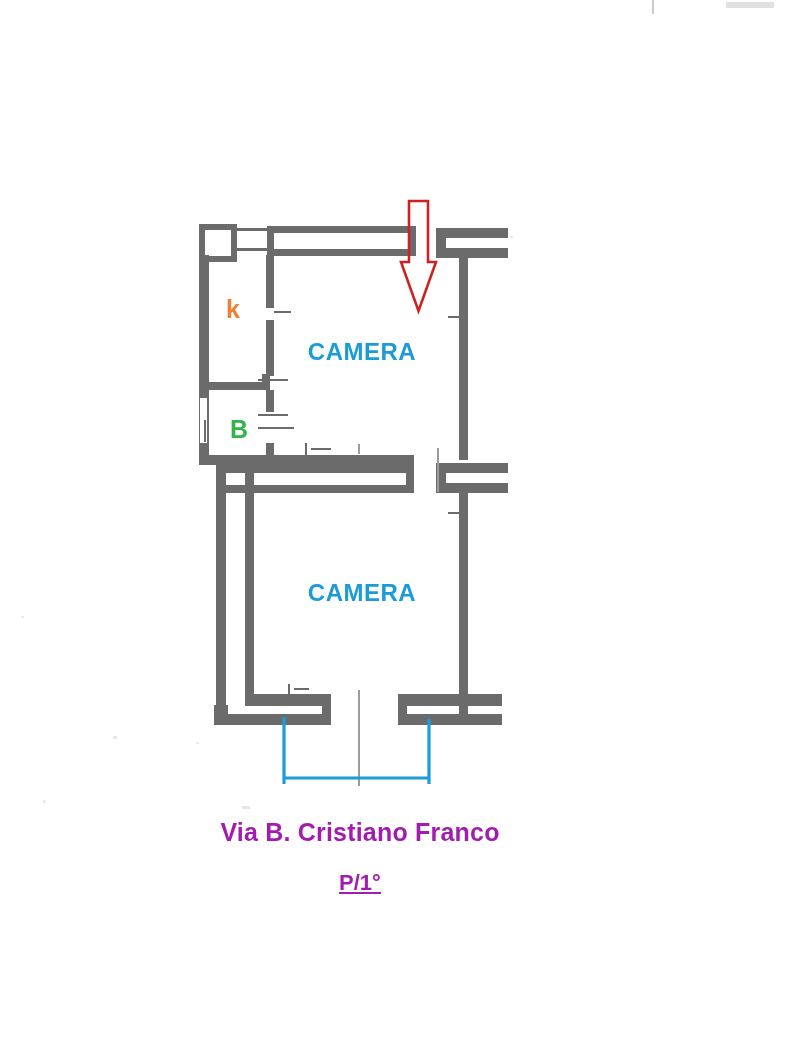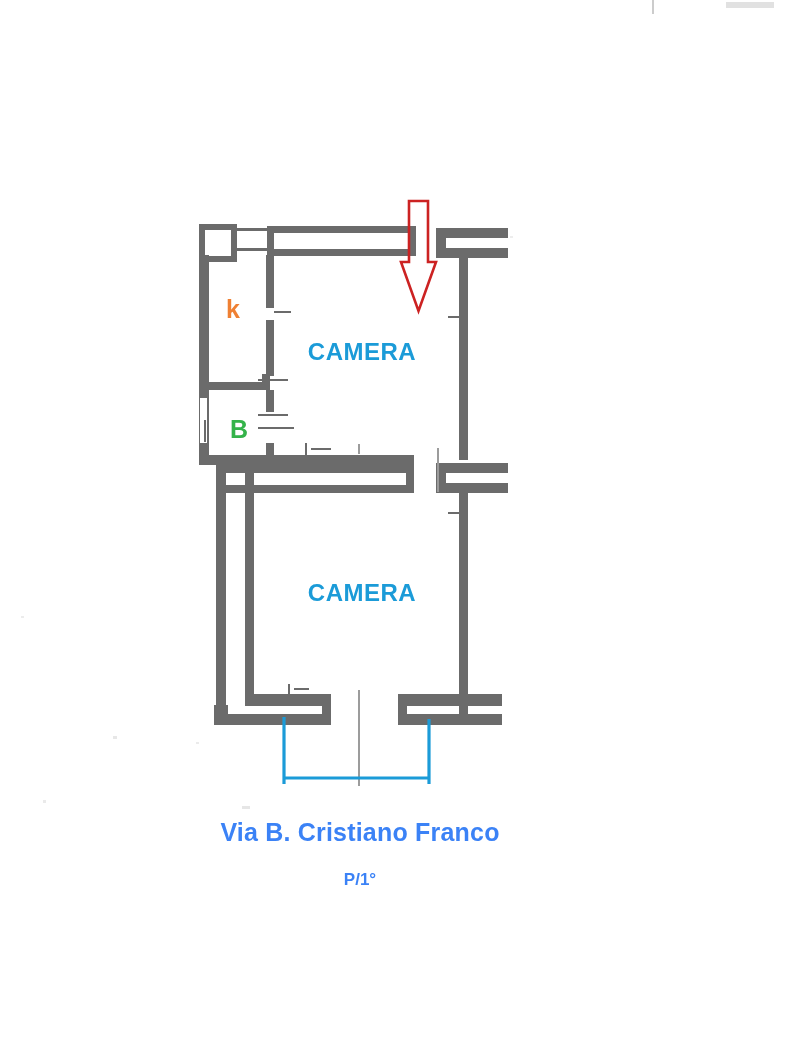--- a/index.html
+++ b/index.html
@@ -18,32 +18,33 @@
     position: absolute;
     left: 0; top: 0;
     width: 788px;
     height: 1050px;
   }
   .caption-block {
     position: absolute;
     left: 0;
     width: 720px;
     text-align: center;
-    color: #3b82f6;
+    color: #a21caf;
     font-family: "Liberation Sans", sans-serif;
     font-weight: bold;
   }
   #street-caption {
     top: 818px;
     font-size: 25px;
     letter-spacing: 0.2px;
   }
   #floor-caption {
     top: 870px;
-    font-size: 17px;
+    font-size: 22px;
+    text-decoration: underline;
   }
   svg text {
     font-family: "Liberation Sans", sans-serif;
     font-weight: bold;
   }
 </style>
 </head>
 <body>
 
 <div id="plan-root">

